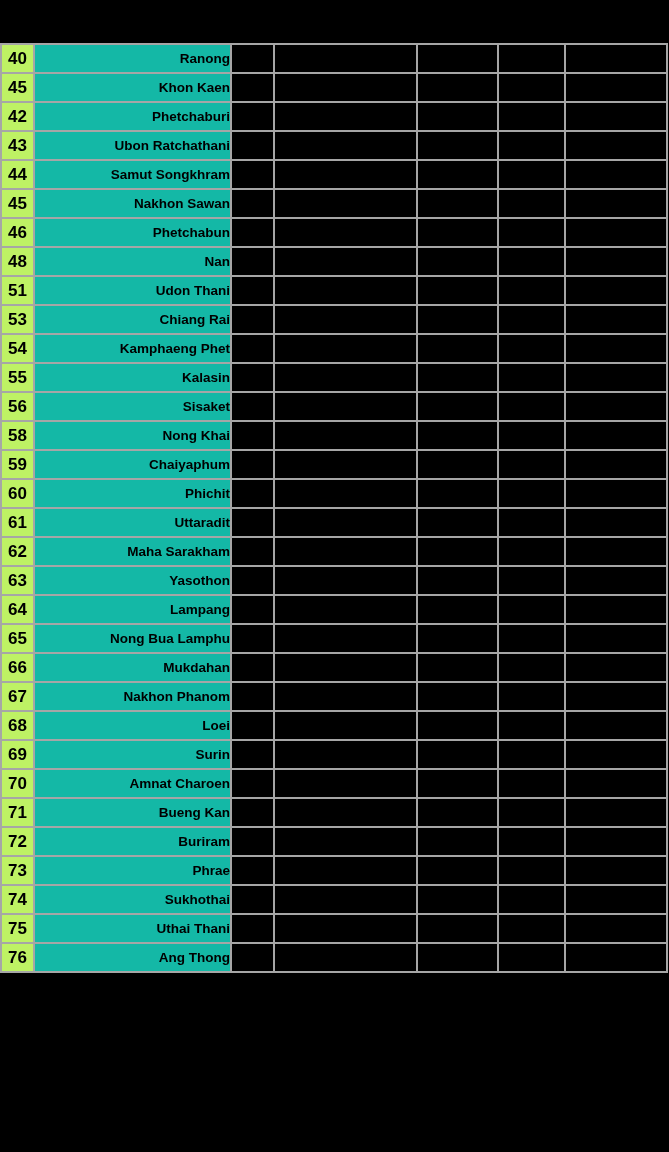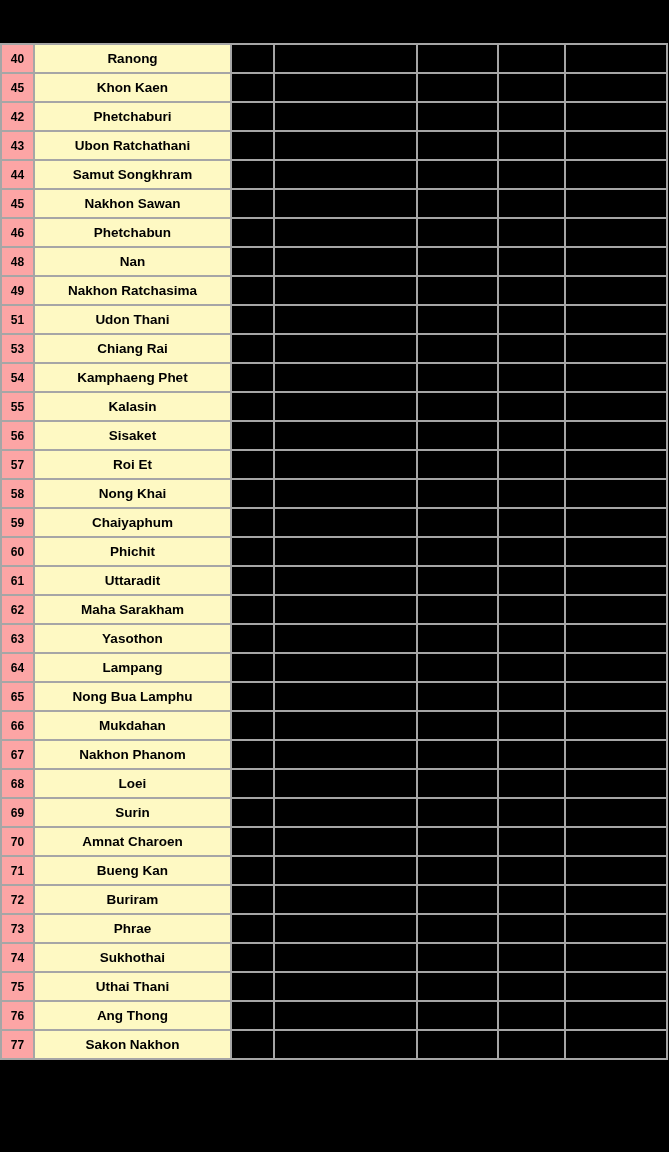--- a/index.html
+++ b/index.html
@@ -26,33 +26,33 @@
     width: 666px;
   }
   table.province-table td {
     height: 27px;
     padding: 0;
     border: 2px solid #a6a6a6;
     overflow: hidden;
     white-space: nowrap;
   }
   td.cell-num {
-    background: #fca5a5;
+    background: #bef264;
     color: #000000;
     font-weight: bold;
-    font-size: 12px;
+    font-size: 17px;
     text-align: center;
     vertical-align: middle;
   }
   td.cell-name {
-    background: #fef9c3;
+    background: #14b8a6;
     color: #000000;
     font-weight: bold;
     font-size: 13.5px;
-    text-align: center;
+    text-align: right;
     vertical-align: middle;
     padding-left: 7px;
     border-right: 2px solid #000000;
   }
   td.cell-blank {
     background: #000000;
   }
 </style>
 </head>
 <body>
@@ -146,29 +146,20 @@
     <tr>
       <td class="cell-num">48</td>
       <td class="cell-name">Nan</td>
       <td class="cell-blank"></td>
       <td class="cell-blank"></td>
       <td class="cell-blank"></td>
       <td class="cell-blank"></td>
       <td class="cell-blank"></td>
     </tr>
 
-    <tr>
-      <td class="cell-num">49</td>
-      <td class="cell-name">Nakhon Ratchasima</td>
-      <td class="cell-blank"></td>
-      <td class="cell-blank"></td>
-      <td class="cell-blank"></td>
-      <td class="cell-blank"></td>
-      <td class="cell-blank"></td>
-    </tr>
 
 
     <tr>
       <td class="cell-num">51</td>
       <td class="cell-name">Udon Thani</td>
       <td class="cell-blank"></td>
       <td class="cell-blank"></td>
       <td class="cell-blank"></td>
       <td class="cell-blank"></td>
       <td class="cell-blank"></td>
@@ -208,29 +199,20 @@
     <tr>
       <td class="cell-num">56</td>
       <td class="cell-name">Sisaket</td>
       <td class="cell-blank"></td>
       <td class="cell-blank"></td>
       <td class="cell-blank"></td>
       <td class="cell-blank"></td>
       <td class="cell-blank"></td>
     </tr>
 
-    <tr>
-      <td class="cell-num">57</td>
-      <td class="cell-name">Roi Et</td>
-      <td class="cell-blank"></td>
-      <td class="cell-blank"></td>
-      <td class="cell-blank"></td>
-      <td class="cell-blank"></td>
-      <td class="cell-blank"></td>
-    </tr>
 
     <tr>
       <td class="cell-num">58</td>
       <td class="cell-name">Nong Khai</td>
       <td class="cell-blank"></td>
       <td class="cell-blank"></td>
       <td class="cell-blank"></td>
       <td class="cell-blank"></td>
       <td class="cell-blank"></td>
     </tr>
@@ -408,25 +390,16 @@
     <tr>
       <td class="cell-num">76</td>
       <td class="cell-name">Ang Thong</td>
       <td class="cell-blank"></td>
       <td class="cell-blank"></td>
       <td class="cell-blank"></td>
       <td class="cell-blank"></td>
       <td class="cell-blank"></td>
     </tr>
 
-    <tr>
-      <td class="cell-num">77</td>
-      <td class="cell-name">Sakon Nakhon</td>
-      <td class="cell-blank"></td>
-      <td class="cell-blank"></td>
-      <td class="cell-blank"></td>
-      <td class="cell-blank"></td>
-      <td class="cell-blank"></td>
-    </tr>
   </tbody>
   </table>
 
 </div>
 
 </body></html>

